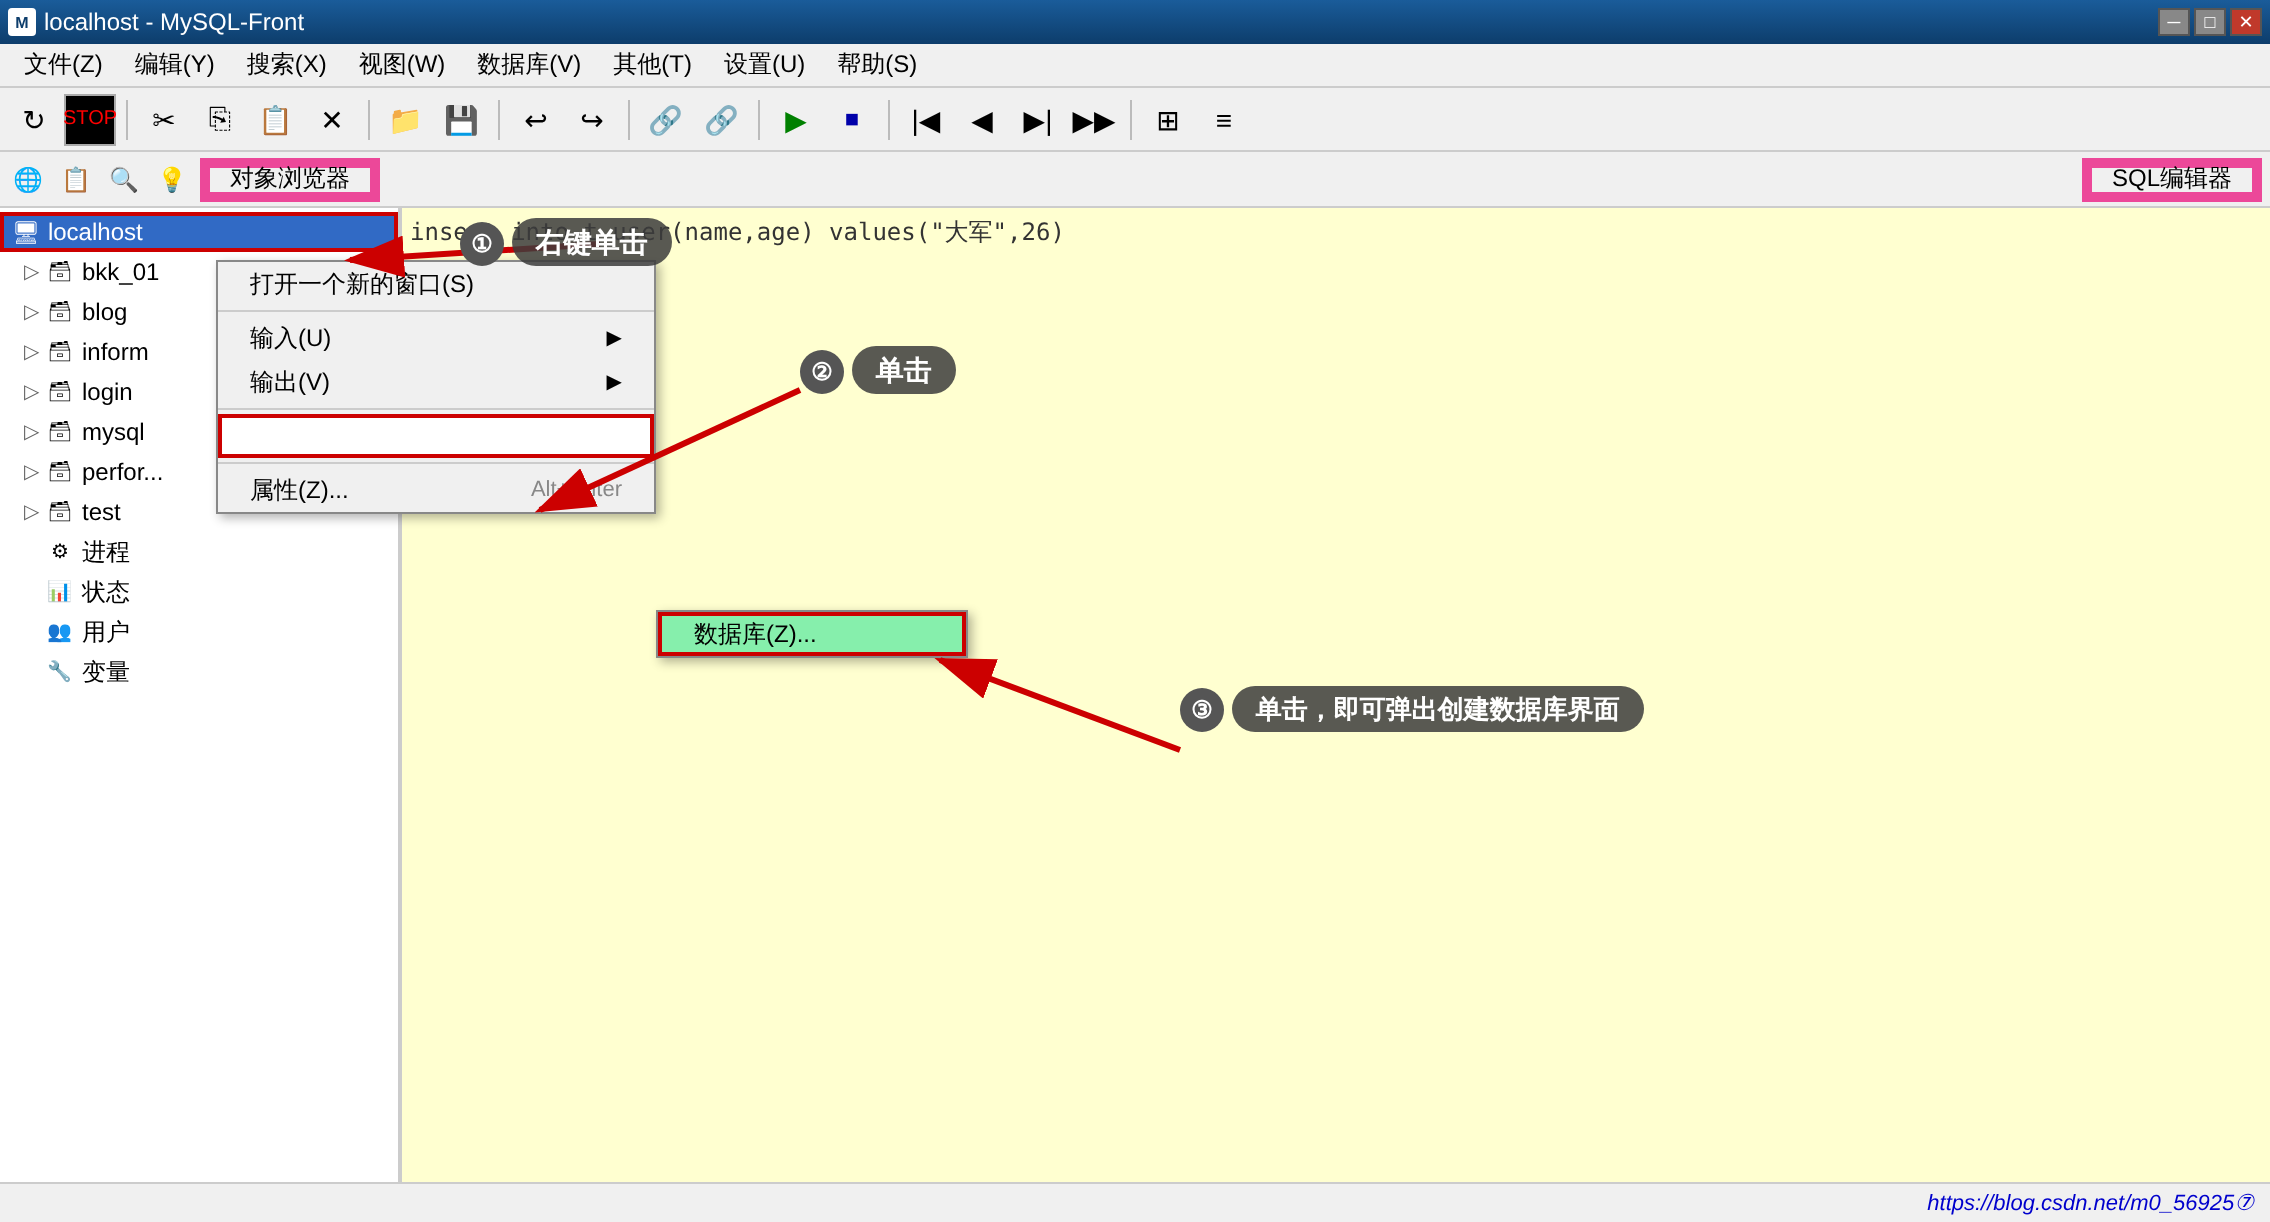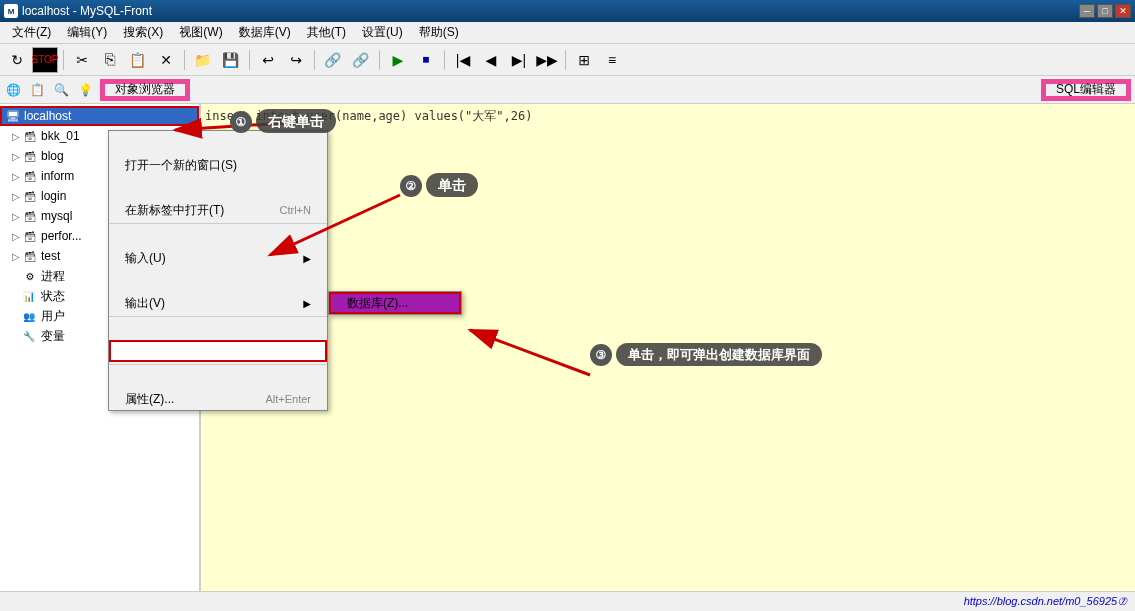--- a/index.html
+++ b/index.html
@@ -202,21 +202,20 @@
       width: 220px;
       z-index: 100;
     }
     .ctx-item {
       padding: 4px 16px;
       cursor: pointer;
       display: flex;
       align-items: center;
       justify-content: space-between;
       height: 22px;
-      margin-top: 23px;
     }
     .ctx-item.highlighted {
       background: #316ac5;
       color: white;
     }
     .ctx-item .shortcut { color: #888; font-size: 11px; }
     .ctx-separator {
       height: 1px;
       background: #ccc;
       margin: 2px 0;
@@ -225,25 +224,25 @@
     .ctx-item.new-item {
       background: #fff;
       border: 2px solid #cc0000;
       font-weight: bold;
     }
 
     
     #submenu {
       position: absolute;
       left: 328px;
-      top: 291px;
-      background: #a21caf;
+      top: 305px;
+      background: #86efac;
       border: 1px solid #888;
       box-shadow: 2px 2px 5px rgba(0,0,0,0.3);
-      width: 134px;
+      width: 156px;
       z-index: 101;
     }
     .sub-item {
       padding: 4px 16px;
       cursor: pointer;
       height: 22px;
       display: flex;
       align-items: center;
       border: 2px solid #cc0000;
     }
@@ -472,24 +471,20 @@
 </div>
 
 <div id="status-bar">
   <span>https://blog.csdn.net/m0_56925⑦</span>
 </div>
 
 <div id="context-menu">
   <div class="ctx-item">
     <span>打开一个新的窗口(S)</span>
   </div>
-  <div class="ctx-item">
-    <span>在新标签中打开(T)</span>
-    <span class="shortcut">Ctrl+N</span>
-  </div>
   <div class="ctx-separator"></div>
   <div class="ctx-item">
     <span>输入(U)</span>
     <span class="ctx-arrow">▶</span>
   </div>
   <div class="ctx-item">
     <span>输出(V)</span>
     <span class="ctx-arrow">▶</span>
   </div>
   <div class="ctx-separator"></div>

